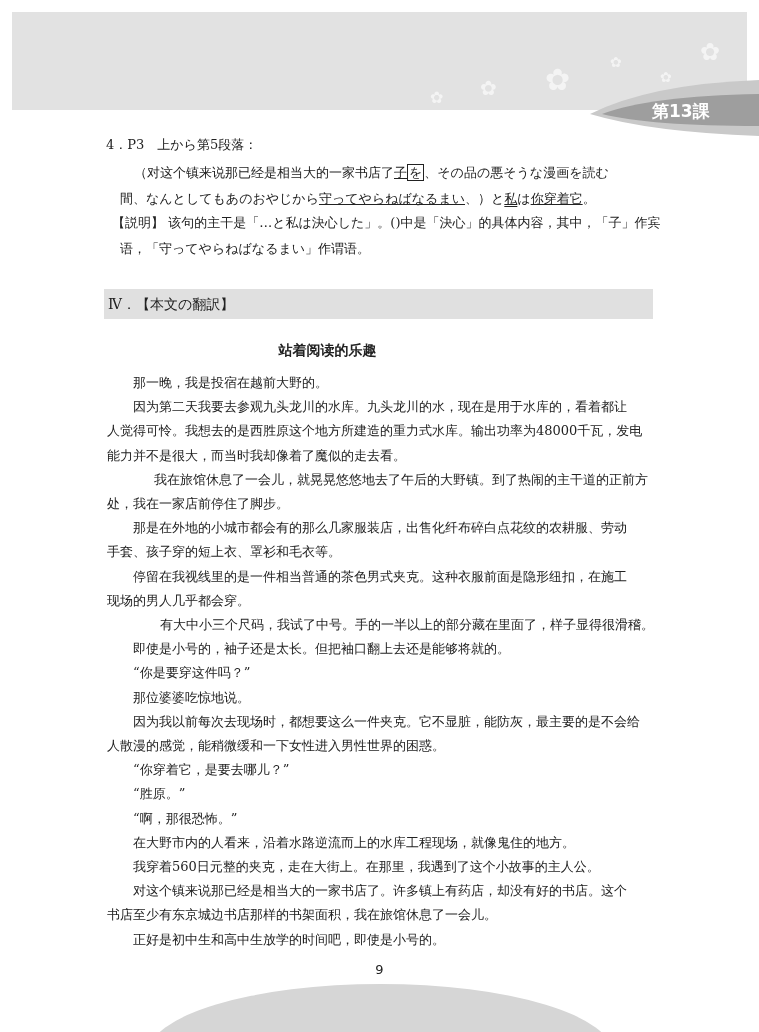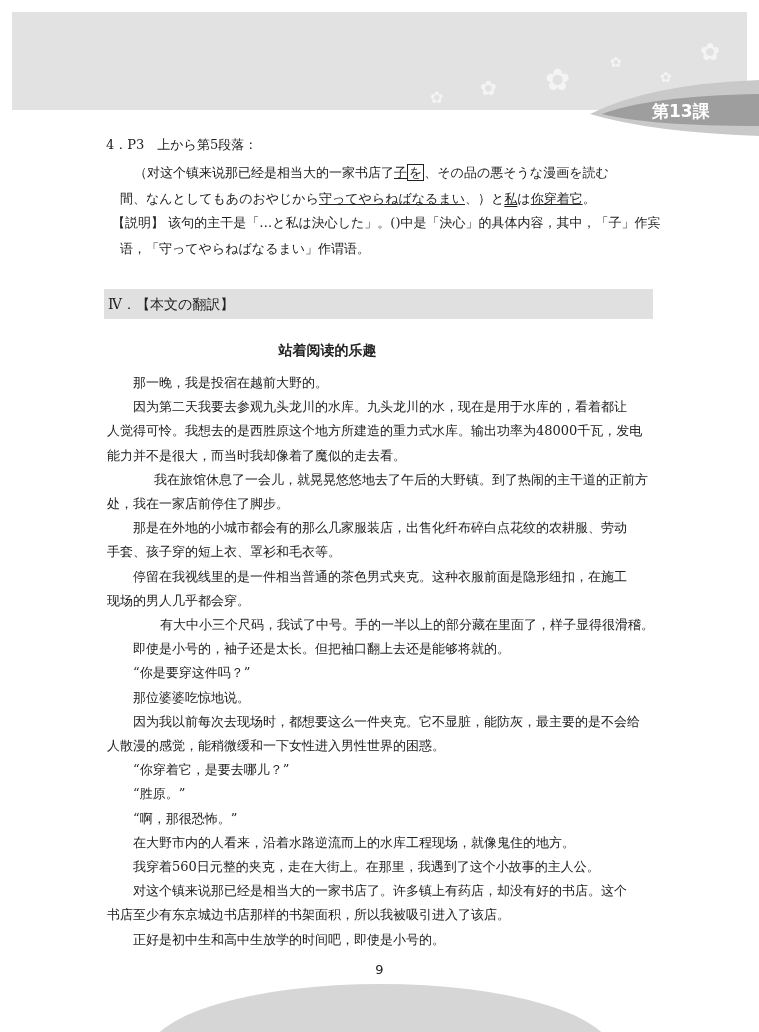--- a/index.html
+++ b/index.html
@@ -69,18 +69,18 @@
     <div class="line" style="left: 133px; top: 662.4px;">“你是要穿这件吗？”</div>
     <div class="line" style="left: 133px; top: 686.6px;">那位婆婆吃惊地说。</div>
     <div class="line" style="left: 133px; top: 710.8px;">因为我以前每次去现场时，都想要这么一件夹克。它不显脏，能防灰，最主要的是不会给</div>
     <div class="line" style="left: 107px; top: 735px;">人散漫的感觉，能稍微缓和一下女性进入男性世界的困惑。</div>
     <div class="line" style="left: 133px; top: 759.2px;">“你穿着它，是要去哪儿？”</div>
     <div class="line" style="left: 133px; top: 783.4px;">“胜原。”</div>
     <div class="line" style="left: 133px; top: 807.6px;">“啊，那很恐怖。”</div>
     <div class="line" style="left: 133px; top: 831.8px;">在大野市内的人看来，沿着水路逆流而上的水库工程现场，就像鬼住的地方。</div>
     <div class="line" style="left: 133px; top: 856px;">我穿着560日元整的夹克，走在大街上。在那里，我遇到了这个小故事的主人公。</div>
     <div class="line" style="left: 133px; top: 880.2px;">对这个镇来说那已经是相当大的一家书店了。许多镇上有药店，却没有好的书店。这个</div>
-    <div class="line" style="left: 107px; top: 904.4px;">书店至少有东京城边书店那样的书架面积，所以我被吸引进入了该店。</div>
+    <div class="line" style="left: 107px; top: 904.4px;">书店至少有东京城边书店那样的书架面积，我在旅馆休息了一会儿。</div>
     <div class="line" style="left: 133px; top: 928.6px;">正好是初中生和高中生放学的时间吧，即使是小号的。</div>
   </div>
 
 <div class="page-num">9</div>
 <div class="footer-arc"></div>
 
 </body></html>

